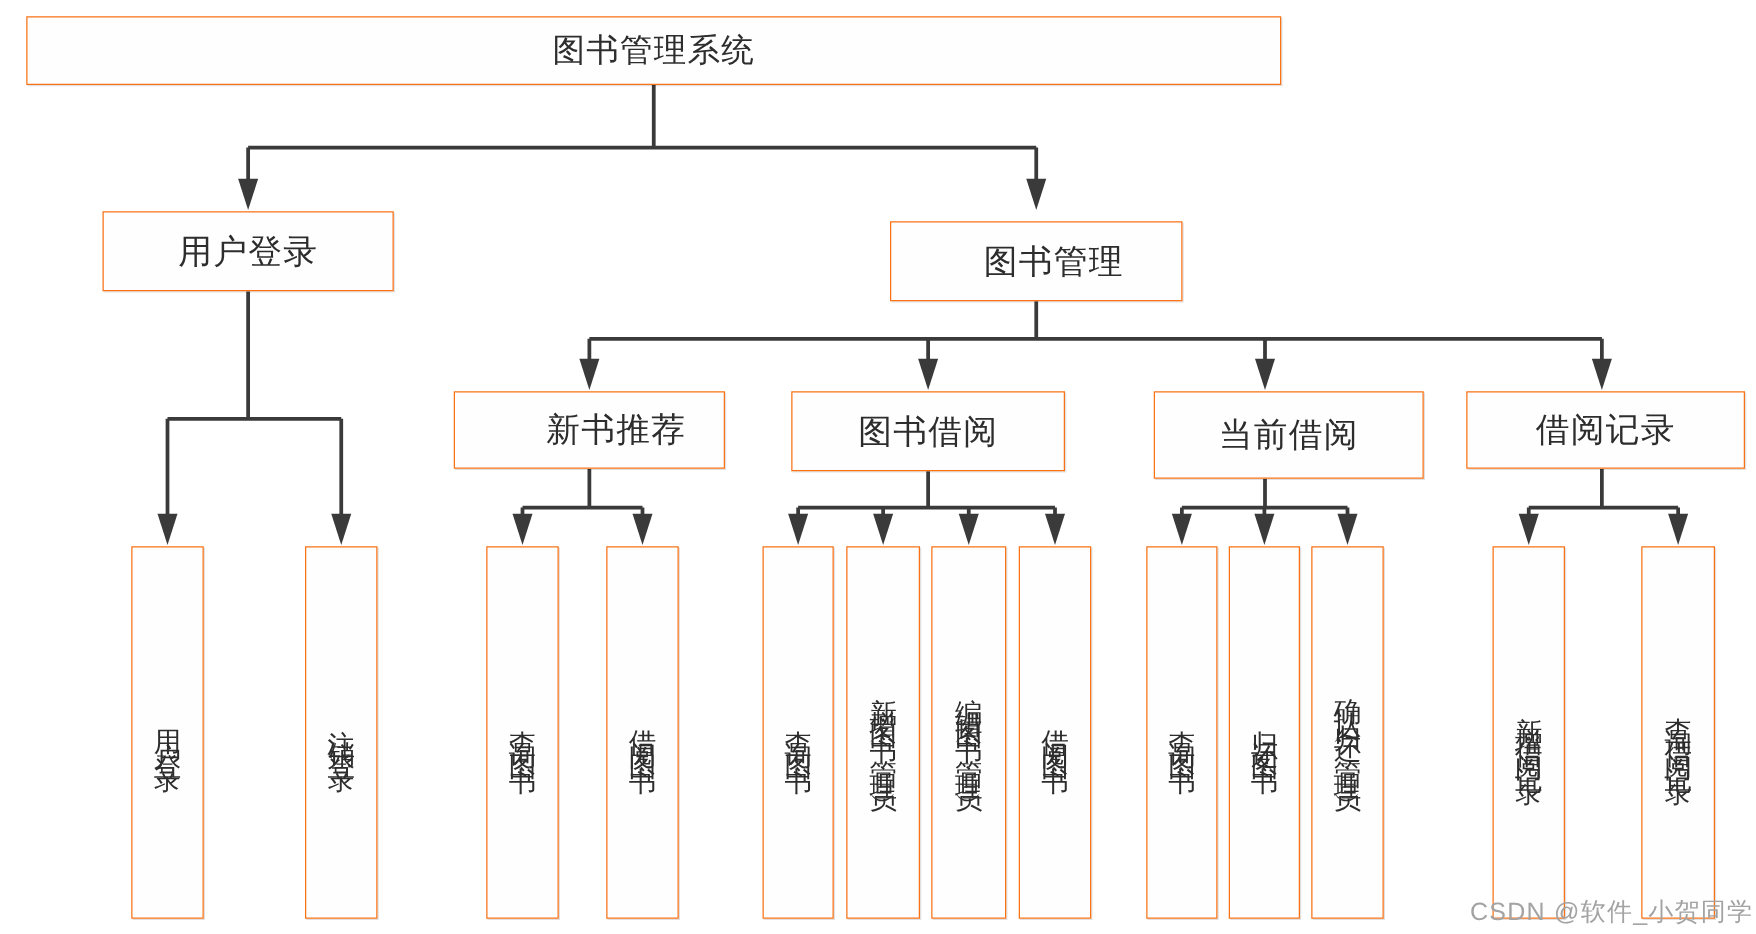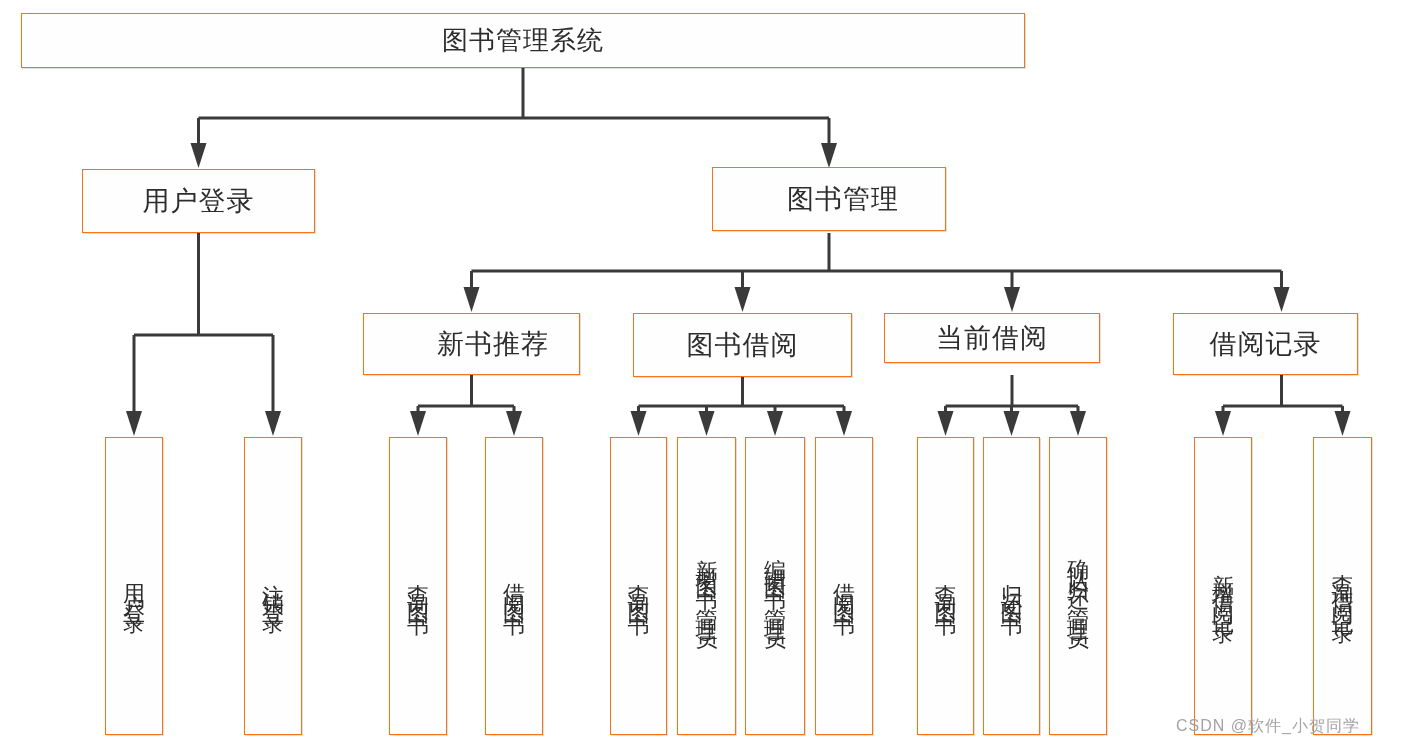--- a/index.html
+++ b/index.html
@@ -42,21 +42,21 @@
     writing-mode:vertical-rl;
     text-orientation:mixed;
     font-size:22px;
     letter-spacing:10px;
     line-height:1;
   }
   .watermark{
     position:absolute;
     left:1176px;
     top:716px;
-    font-size:16px;
+    font-size:20px;
     color:#a3a3a3;
     letter-spacing:1px;
     white-space:nowrap;
     z-index:5;
   }
 </style>
 </head>
 <body>
 
 <div class="stage">
@@ -88,33 +88,33 @@
       <polygon points="1215,411 1231,411 1223,436" fill="#3a3a3a"></polygon>
       <polygon points="1334.5,411 1350.5,411 1342.5,436" fill="#3a3a3a"></polygon>
     </svg>
   <div class="watermark">CSDN @软件_小贺同学</div>
 <div class="node horizontal root" style="left: 21px; top: 13px; width: 1004px; height: 55px;">
       <span class="node-label">图书管理系统</span>
     </div>
     <div class="node horizontal" style="left: 82px; top: 169px; width: 233px; height: 64px;">
       <span class="node-label">用户登录</span>
     </div>
-    <div class="node horizontal" style="left: 712px; top: 167px; width: 234px; height: 64px; padding-left: 28px;">
+    <div class="node horizontal" style="left: 712px; top: 177px; width: 234px; height: 64px; padding-left: 28px;">
       <span class="node-label">图书管理</span>
     </div>
     <div class="node horizontal" style="left: 363px; top: 313px; width: 217px; height: 62px; padding-left: 43px;">
       <span class="node-label">新书推荐</span>
     </div>
     <div class="node horizontal" style="left: 633px; top: 313px; width: 219px; height: 64px;">
       <span class="node-label">图书借阅</span>
     </div>
-    <div class="node horizontal" style="left: 884px; top: 313px; width: 216px; height: 50px;">
+    <div class="node horizontal" style="left: 923px; top: 313px; width: 216px; height: 70px;">
       <span class="node-label">当前借阅</span>
     </div>
-    <div class="node horizontal" style="left: 1173px; top: 313px; width: 185px; height: 62px; text-align: right;">
+    <div class="node horizontal" style="left: 1173px; top: 313px; width: 223px; height: 62px; text-align: right;">
       <span class="node-label">借阅记录</span>
     </div>
     <div class="node vertical" style="left: 105px; top: 437px; width: 58px; height: 298px;">
       <span class="node-label">用户登录</span>
     </div>
     <div class="node vertical" style="left: 244px; top: 437px; width: 58px; height: 298px;">
       <span class="node-label">注销登录</span>
     </div>
     <div class="node vertical" style="left: 389px; top: 437px; width: 58px; height: 298px;">
       <span class="node-label">查询图书</span>

